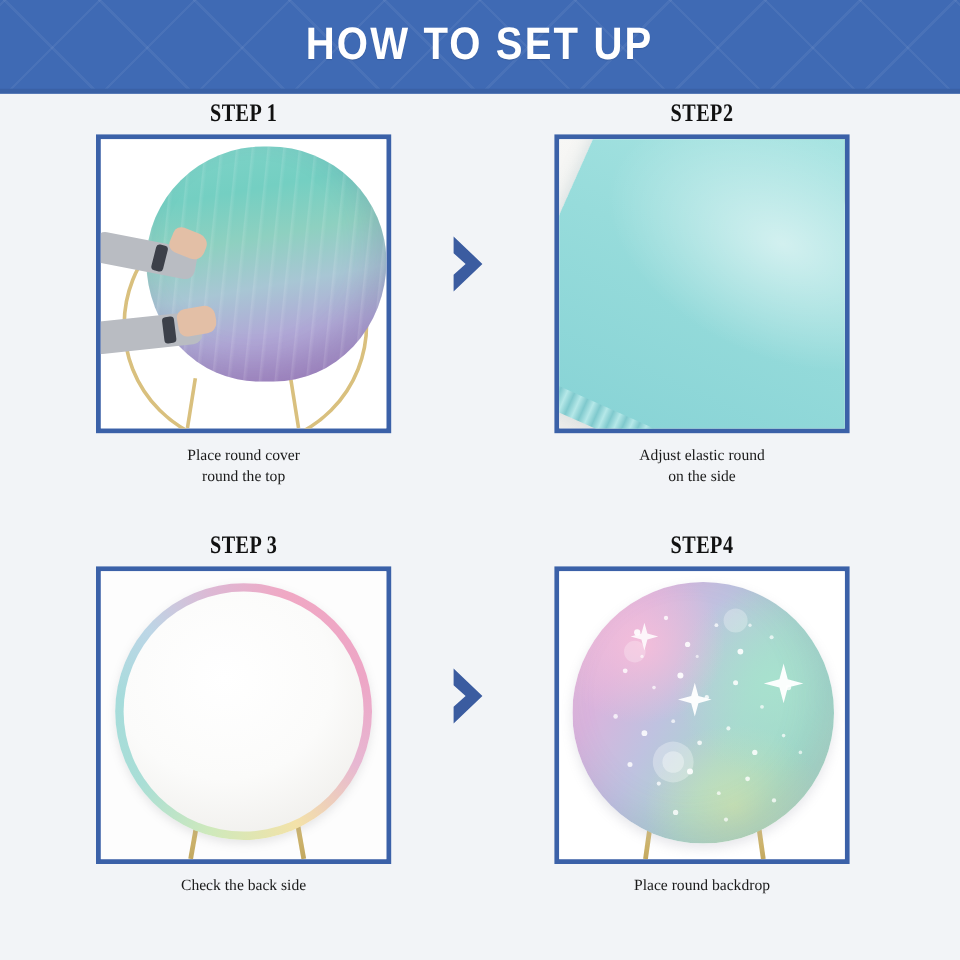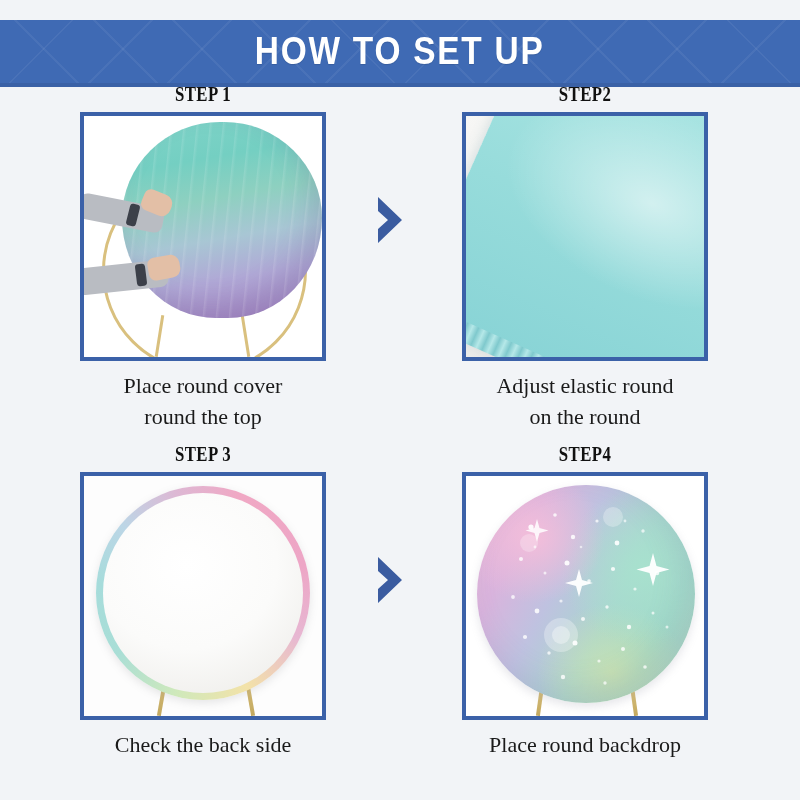--- a/index.html
+++ b/index.html
@@ -14,38 +14,37 @@
     font-family: "Liberation Sans", sans-serif;
     background: #f2f4f7;
     position: relative;
   }
 
   
   .header {
     position: absolute;
     left: 0; top: 0;
     width: 800px;
-    height: 67px;
+    height: 78px;
     background-color: #3f6ab4;
     background-image:
       repeating-linear-gradient(45deg,
         rgba(255,255,255,0.00) 0px,
         rgba(255,255,255,0.00) 54px,
         rgba(255,255,255,0.055) 54px,
         rgba(255,255,255,0.055) 56px),
       repeating-linear-gradient(-45deg,
         rgba(255,255,255,0.00) 0px,
         rgba(255,255,255,0.00) 54px,
         rgba(255,255,255,0.055) 54px,
         rgba(255,255,255,0.055) 56px);
     display: flex;
     align-items: center;
     justify-content: center;
     border-bottom: 4px solid #3a61a6;
-    margin-top: 20px;
   }
   .header-title {
     color: #ffffff;
     font-size: 38px;
     font-weight: bold;
     letter-spacing: 2.0px;
     transform: scaleX(0.88);
     text-shadow: 0 1px 1px rgba(0,0,0,0.12);
     white-space: nowrap;
   }
@@ -86,21 +85,21 @@
     height: 249px;
     border: 4px solid #3b61a8;
     background: #ffffff;
     overflow: hidden;
     position: relative;
   }
   .step-row-bottom .frame { height: 248px; }
 
   .caption {
     text-align: center;
-    font-size: 22px;
+    font-size: 13px;
     color: #1a1a1a;
     line-height: 1.42;
     margin-top: 9px;
     padding: 0 6px;
   }
 
   
   .chevron {
     position: absolute;
     width: 34px;
@@ -305,21 +304,21 @@
         <div class="p2-corner"></div>
         <div class="p2-fabric">
           <div class="p2-sheen"></div>
           <div class="p2-ruffle"></div>
         </div>
       </div>
     </div>
 
     <div class="caption">
       <div>Adjust elastic round</div>
-      <div>on the round</div>
+      <div>on the side</div>
     </div>
   </div>
 
   <div class="step step-col-left step-row-bottom">
     <div class="step-title">STEP 3</div>
 
     <div class="frame">
       <div class="p3-bg">
         <div class="p3-leg p3-leg-a"></div>
         <div class="p3-leg p3-leg-b"></div>

